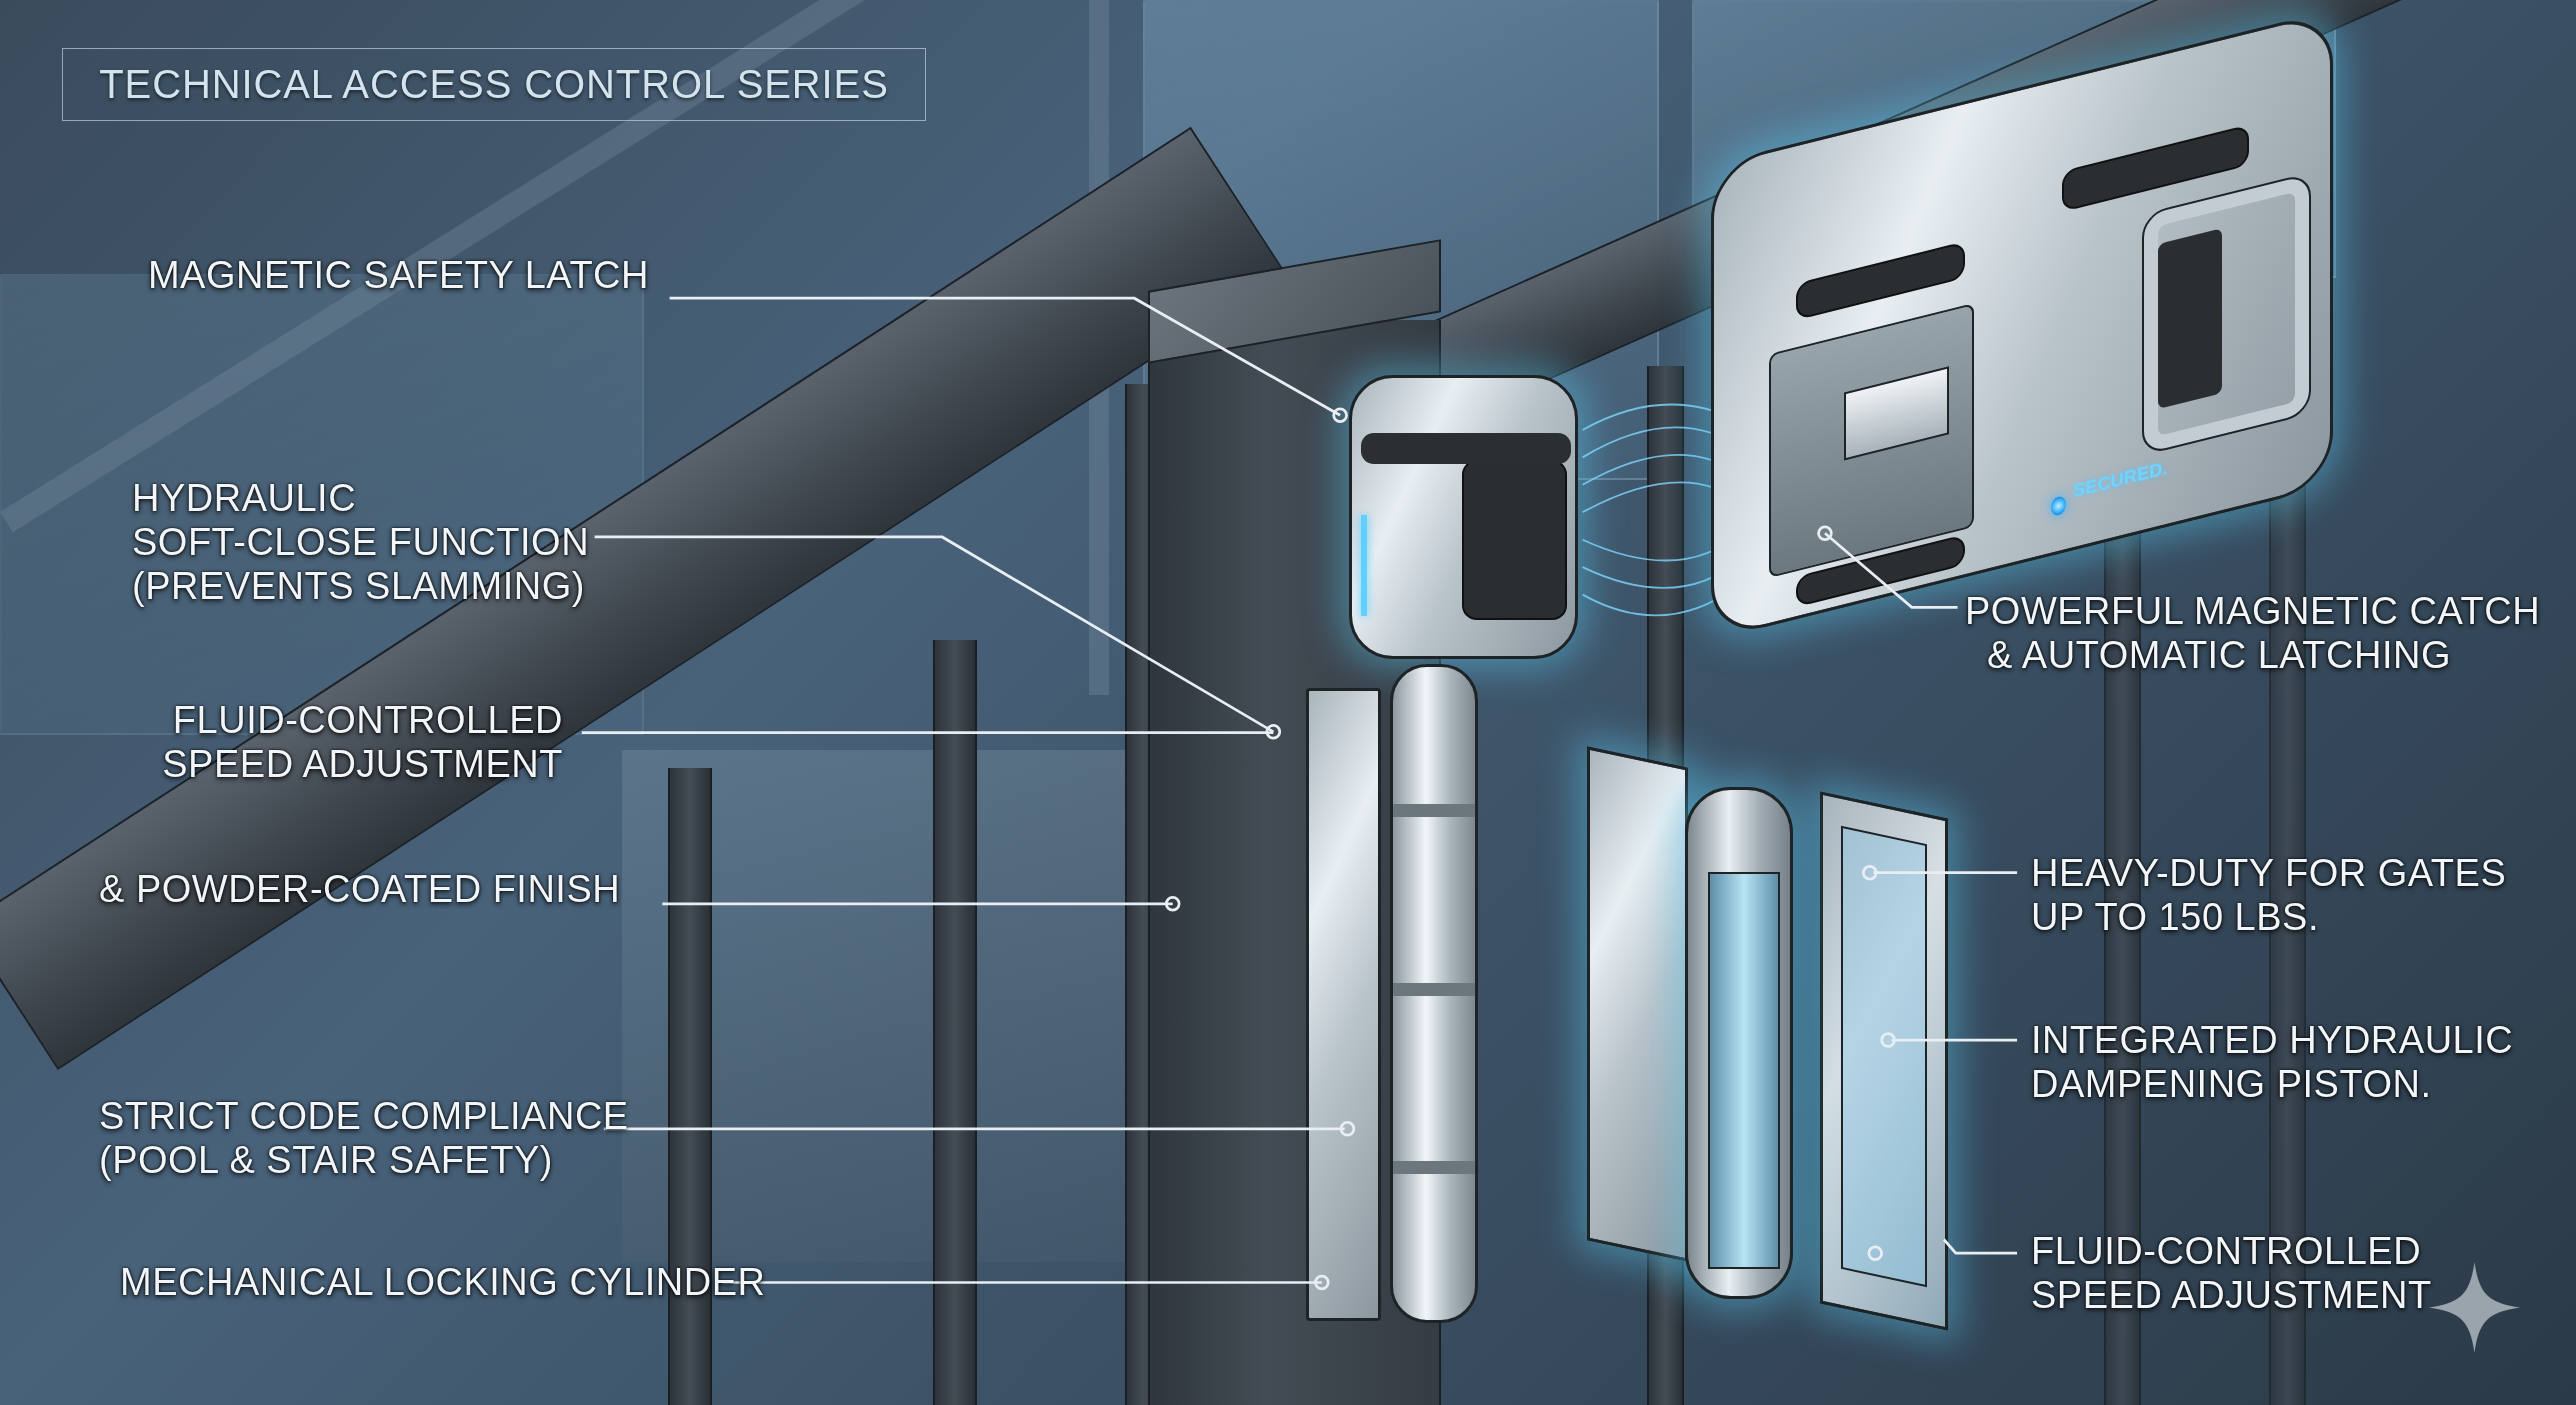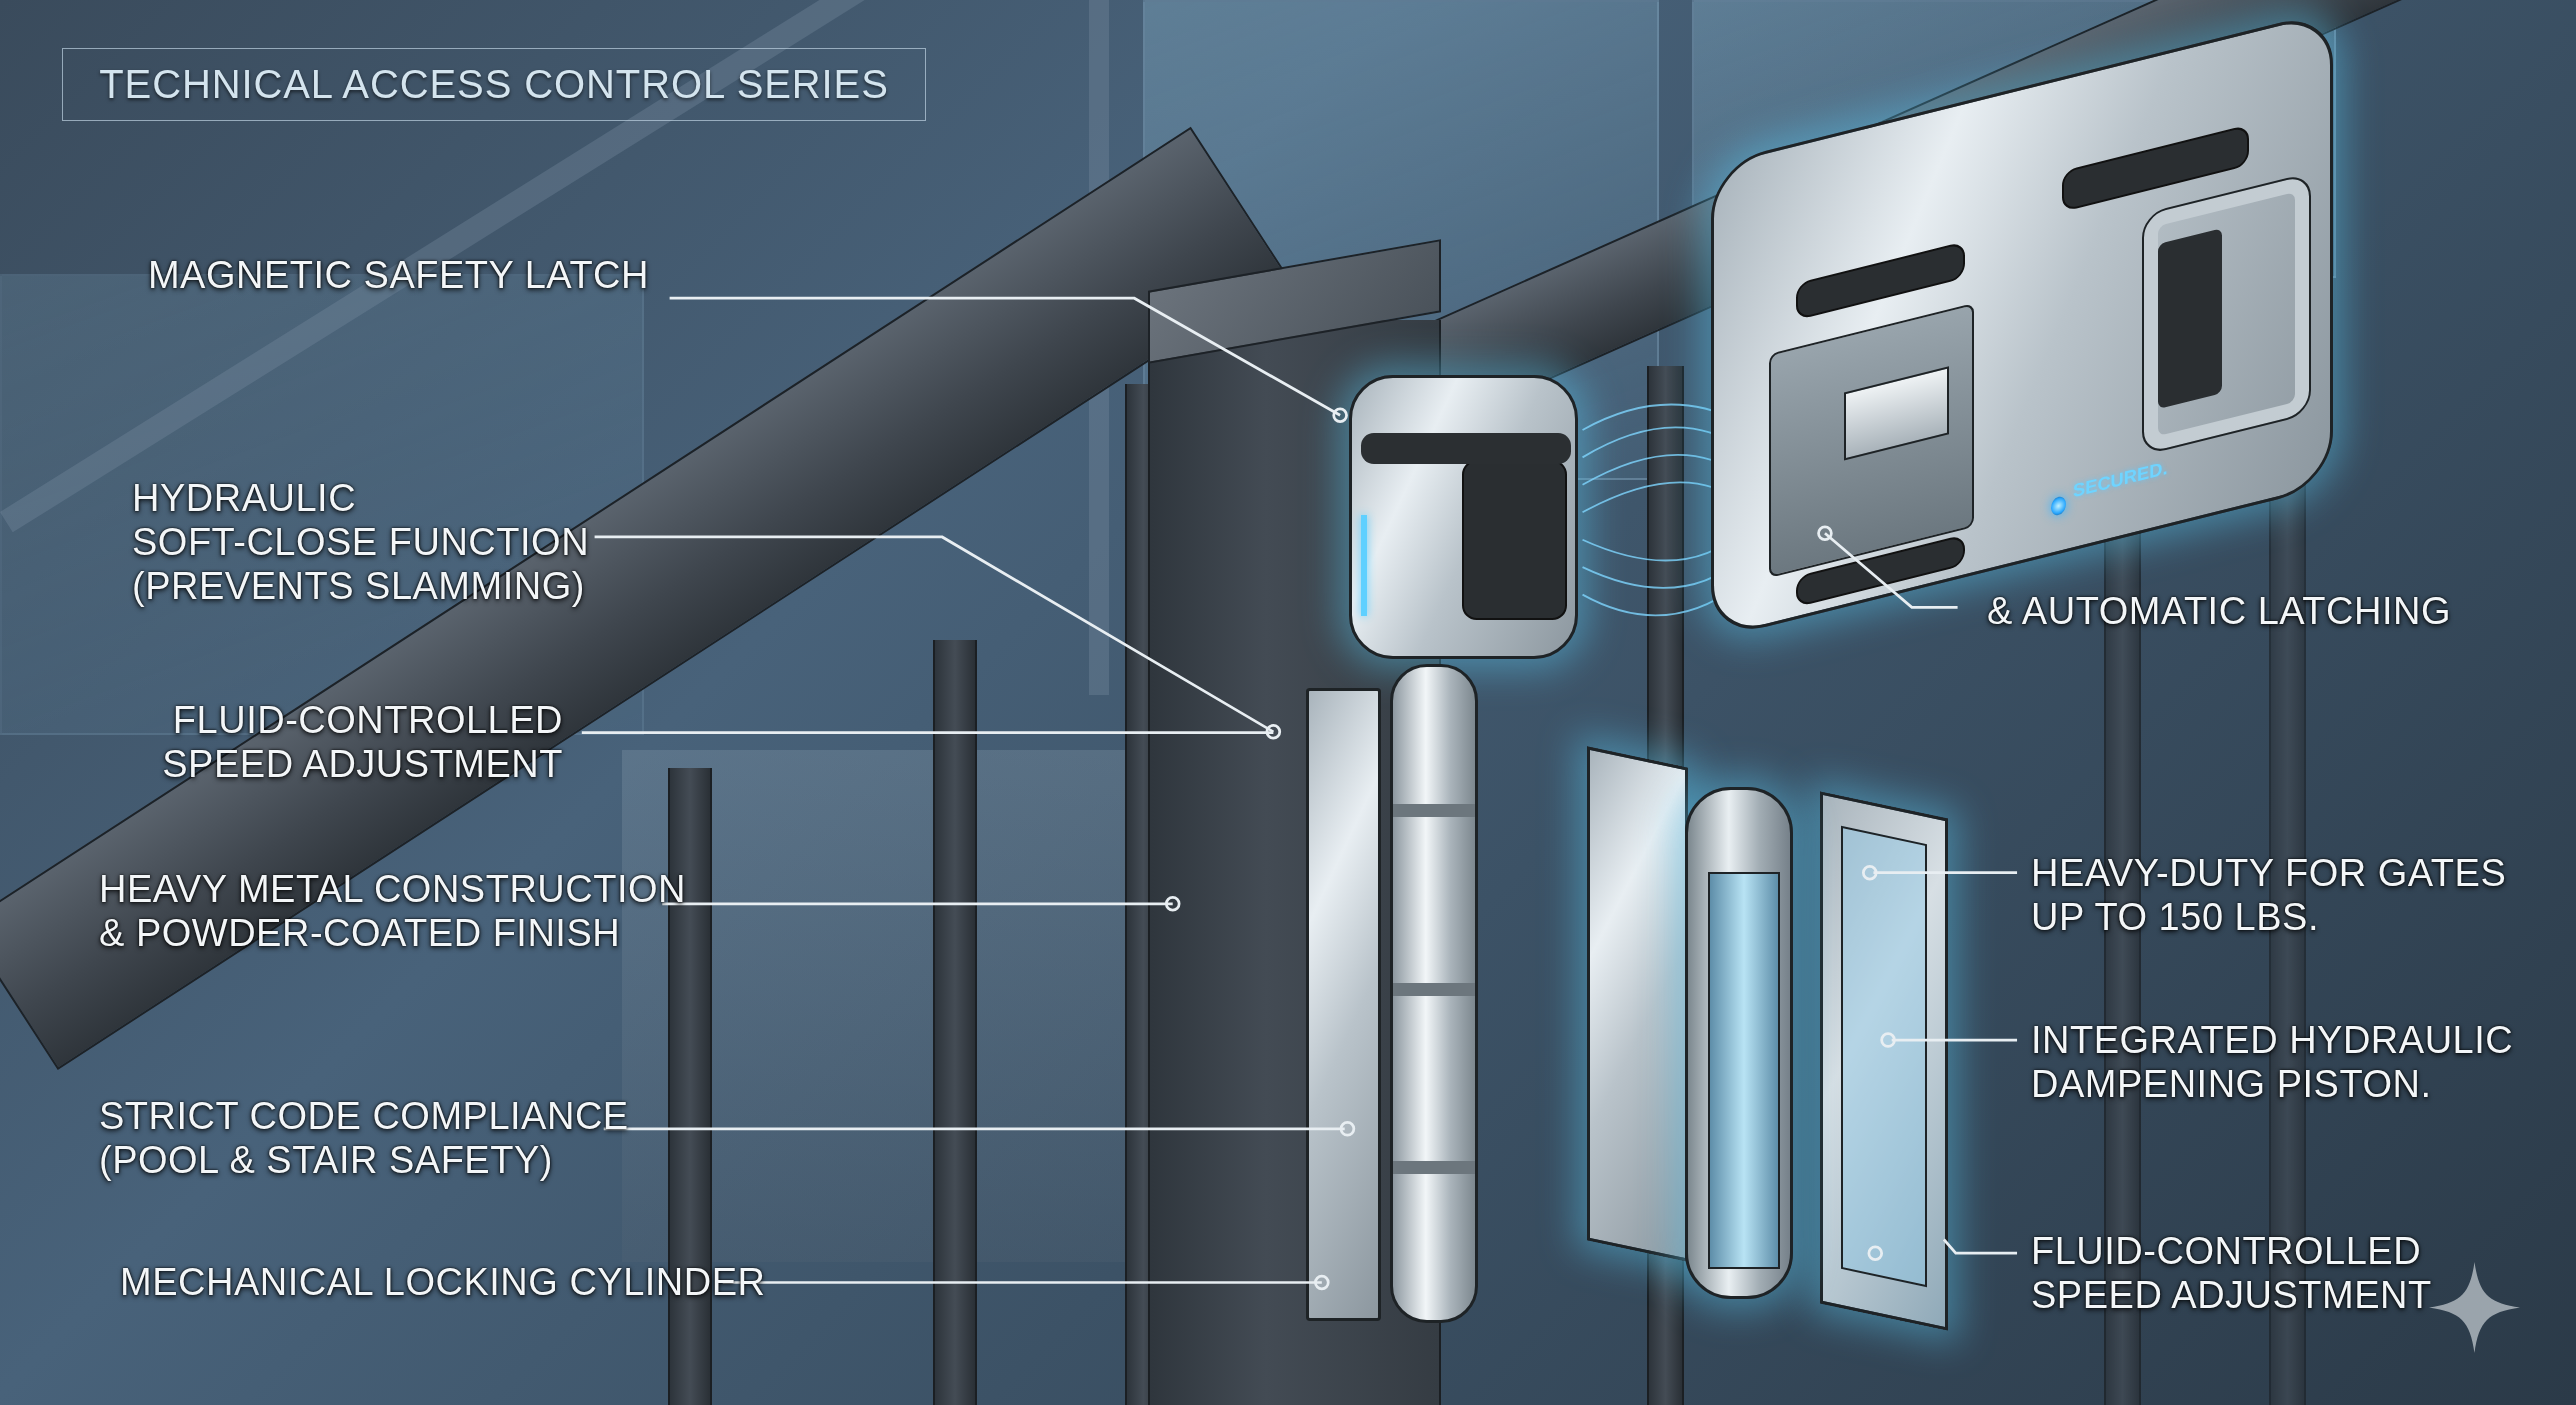--- a/index.html
+++ b/index.html
@@ -134,32 +134,32 @@
 <div class="label" style="left:132px;top:476px;">
   <div>HYDRAULIC</div>
   <div>SOFT-CLOSE FUNCTION</div>
   <div>(PREVENTS SLAMMING)</div>
 </div>
 <div class="label right" style="right:2013px;top:698px;">
   <div>FLUID-CONTROLLED</div>
   <div>SPEED ADJUSTMENT</div>
 </div>
 <div class="label" style="left:99px;top:867px;">
-  <div>HEAVY METAL CONSTRUCTION</div>
   <div>&amp; POWDER-COATED FINISH</div>
 </div>
 <div class="label" style="left:99px;top:1094px;">
   <div>STRICT CODE COMPLIANCE</div>
   <div>(POOL &amp; STAIR SAFETY)</div>
 </div>
 <div class="label" style="left:99px;top:1260px;margin-left:21px;">
   <div>MECHANICAL LOCKING CYLINDER</div>
 </div>
 
 <div class="label right" style="left:1965px;top:589px;text-align:right;width:526px;">
+  <div>POWERFUL MAGNETIC CATCH</div>
   <div style="margin-right:40px;">&amp; AUTOMATIC LATCHING</div>
 </div>
 <div class="label" style="left:2031px;top:851px;">
   <div>HEAVY-DUTY FOR GATES</div>
   <div>UP TO 150 LBS.</div>
 </div>
 <div class="label" style="left:2031px;top:1018px;">
   <div>INTEGRATED HYDRAULIC</div>
   <div>DAMPENING PISTON.</div>
 </div>

